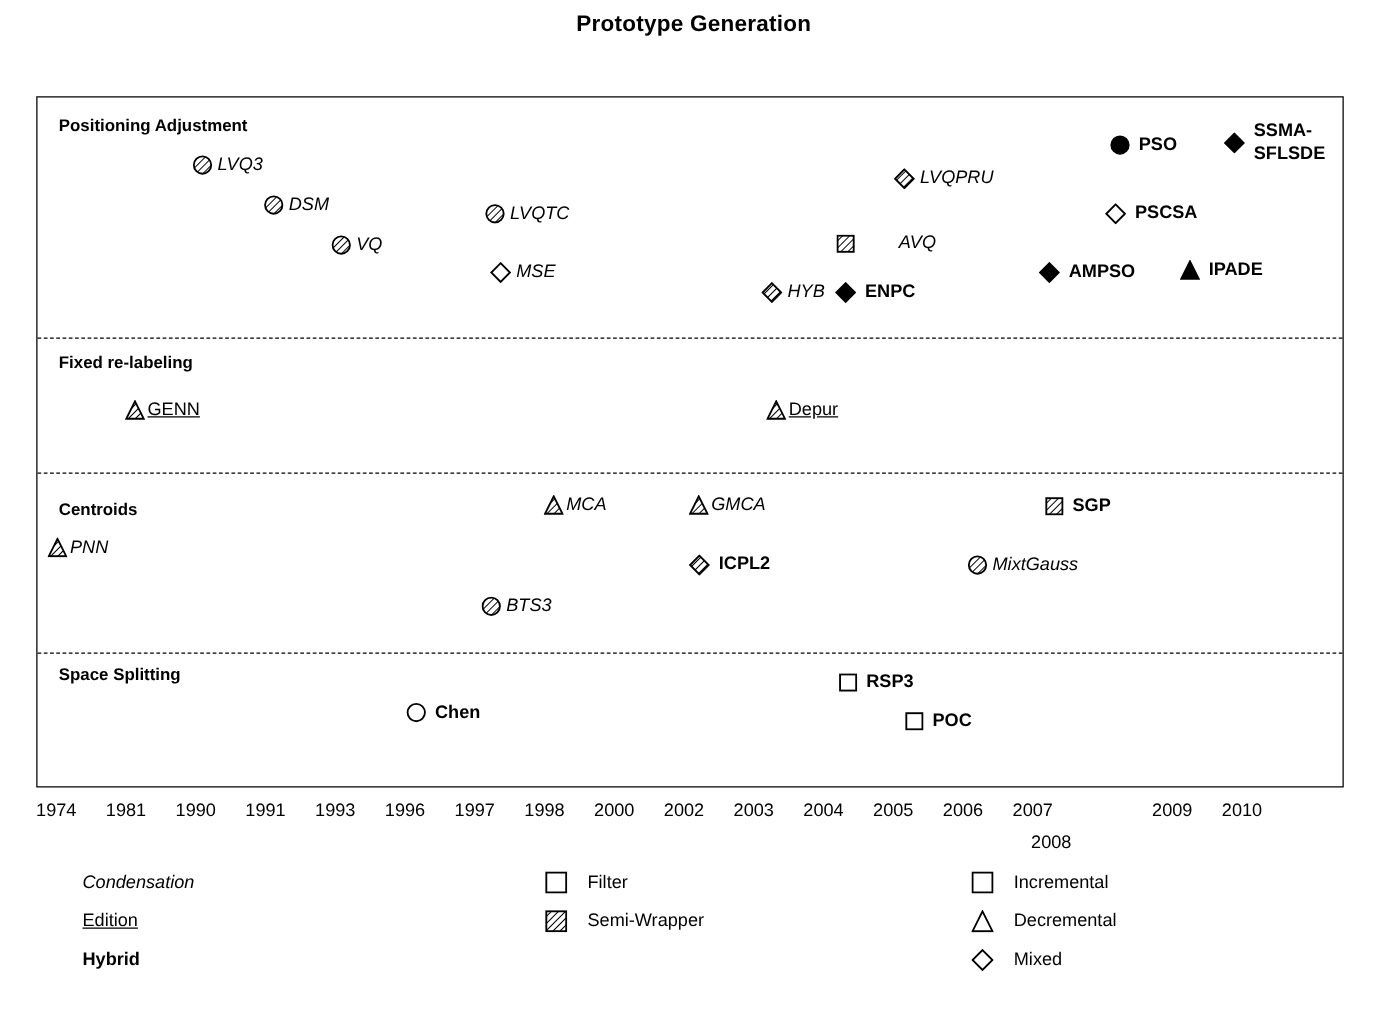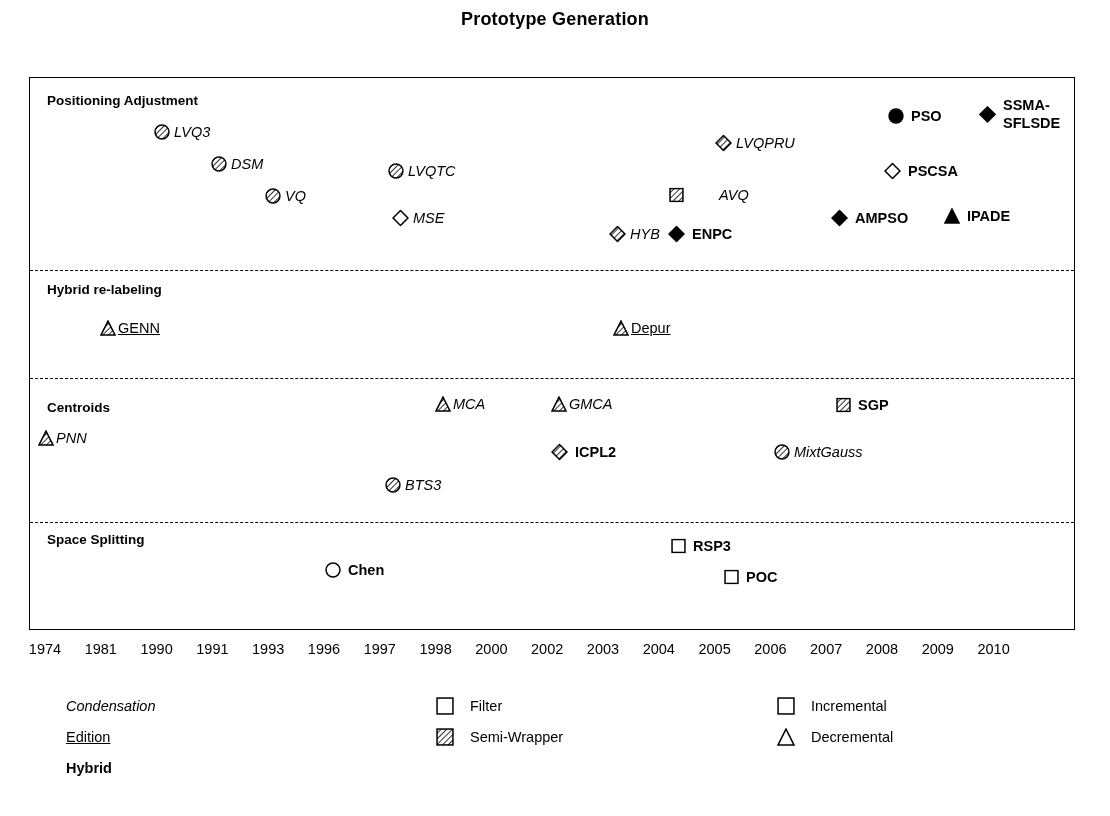--- a/index.html
+++ b/index.html
@@ -58,21 +58,21 @@
 </svg>
 
 <div id="title">Prototype Generation</div>
 
 <div id="frame">
   <div class="divider" style="top:192px"></div>
   <div class="divider" style="top:300px"></div>
   <div class="divider" style="top:444px"></div>
 
   <div class="band-label" style="left:17px;top:15px">Positioning Adjustment</div>
-  <div class="band-label" style="left:17px;top:204px">Hybrid re-labeling</div>
+  <div class="band-label" style="left:17px;top:204px">Fixed re-labeling</div>
   <div class="band-label" style="left:17px;top:322px">Centroids</div>
   <div class="band-label" style="left:17px;top:454px">Space Splitting</div>
 </div>
 
 <div id="markers-layer">
     <div class="entry sty-cond" style="left: 154px; top: 132px; transform: translateY(-50%);">
       <span style="display: flex;">
         <svg class="mk" width="16" height="16" viewBox="0 0 16 16">
           <circle cx="8" cy="8" r="6.95" fill="url(#hatch)" stroke="#000" stroke-width="1.5"></circle>
         </svg>
@@ -290,21 +290,21 @@
     <div class="yr" style="left: 301px;">1996</div>
     <div class="yr" style="left: 356.8px;">1997</div>
     <div class="yr" style="left: 412.6px;">1998</div>
     <div class="yr" style="left: 468.4px;">2000</div>
     <div class="yr" style="left: 524.2px;">2002</div>
     <div class="yr" style="left: 580px;">2003</div>
     <div class="yr" style="left: 635.8px;">2004</div>
     <div class="yr" style="left: 691.6px;">2005</div>
     <div class="yr" style="left: 747.4px;">2006</div>
     <div class="yr" style="left: 803.2px;">2007</div>
-    <div class="yr" style="left: 859px;">2008</div>
+    <div class="yr" style="left: 818px; margin-top: 25px;">2008</div>
     <div class="yr" style="left: 914.8px;">2009</div>
     <div class="yr" style="left: 970.6px;">2010</div>
   </div>
 
 <div id="legend">
   <div class="lg-col" style="left:66px;top:6px">
       <div class="lg-row text-only sty-cond">
         <span class="lgtxt lbl">Condensation</span>
       </div>
       <div class="lg-row text-only sty-edit">
@@ -342,14 +342,22 @@
         <span class="lgtxt">Incremental</span>
       </div>
       <div class="lg-row">
         <span class="lg-sw">
           <svg class="mk" width="18" height="18" viewBox="0 0 18 18">
             <polygon points="9,1.05 16.95,16.95 1.05,16.95" fill="#ffffff" stroke="#000" stroke-width="1.5"></polygon>
           </svg>
         </span>
         <span class="lgtxt">Decremental</span>
       </div>
+      <div class="lg-row">
+        <span class="lg-sw">
+          <svg class="mk" width="18" height="18" viewBox="0 0 18 18">
+            <polygon points="9,1.05 16.95,9 9,16.95 1.05,9" fill="#ffffff" stroke="#000" stroke-width="1.5"></polygon>
+          </svg>
+        </span>
+        <span class="lgtxt">Mixed</span>
+      </div>
     </div>
 </div>
 
 </body></html>

